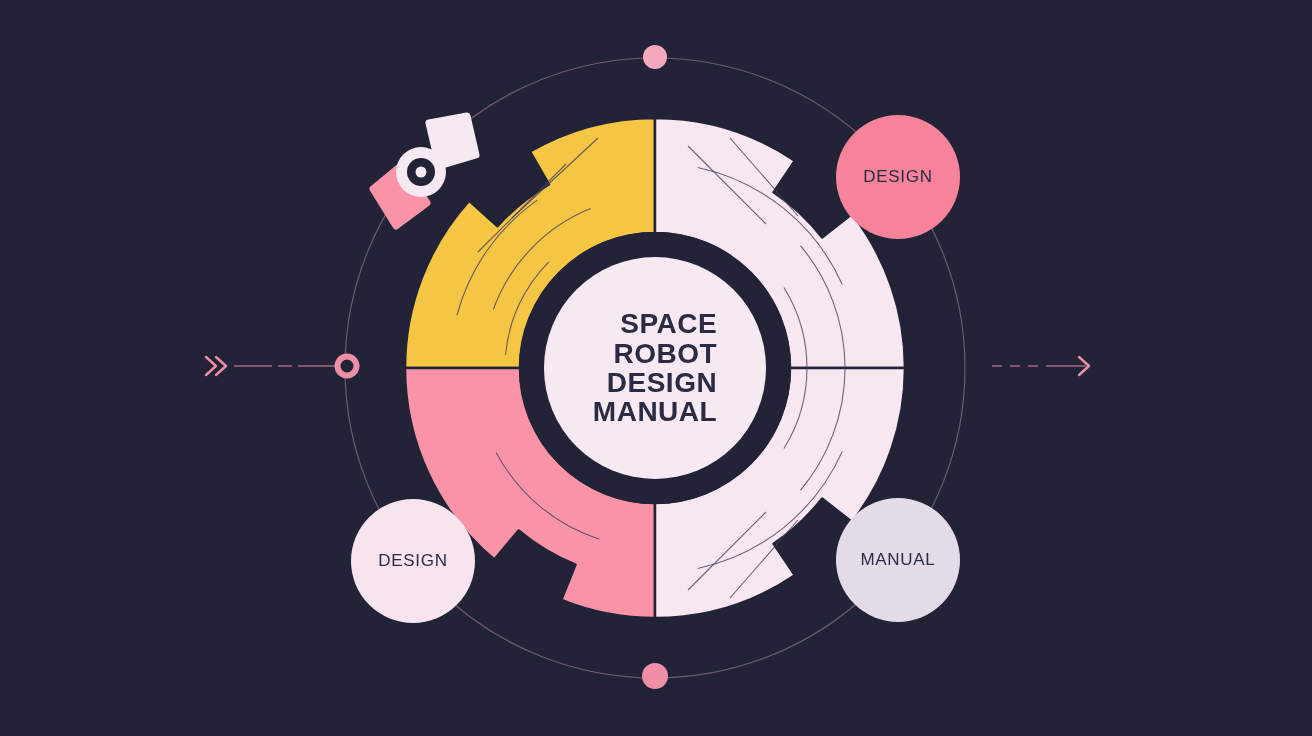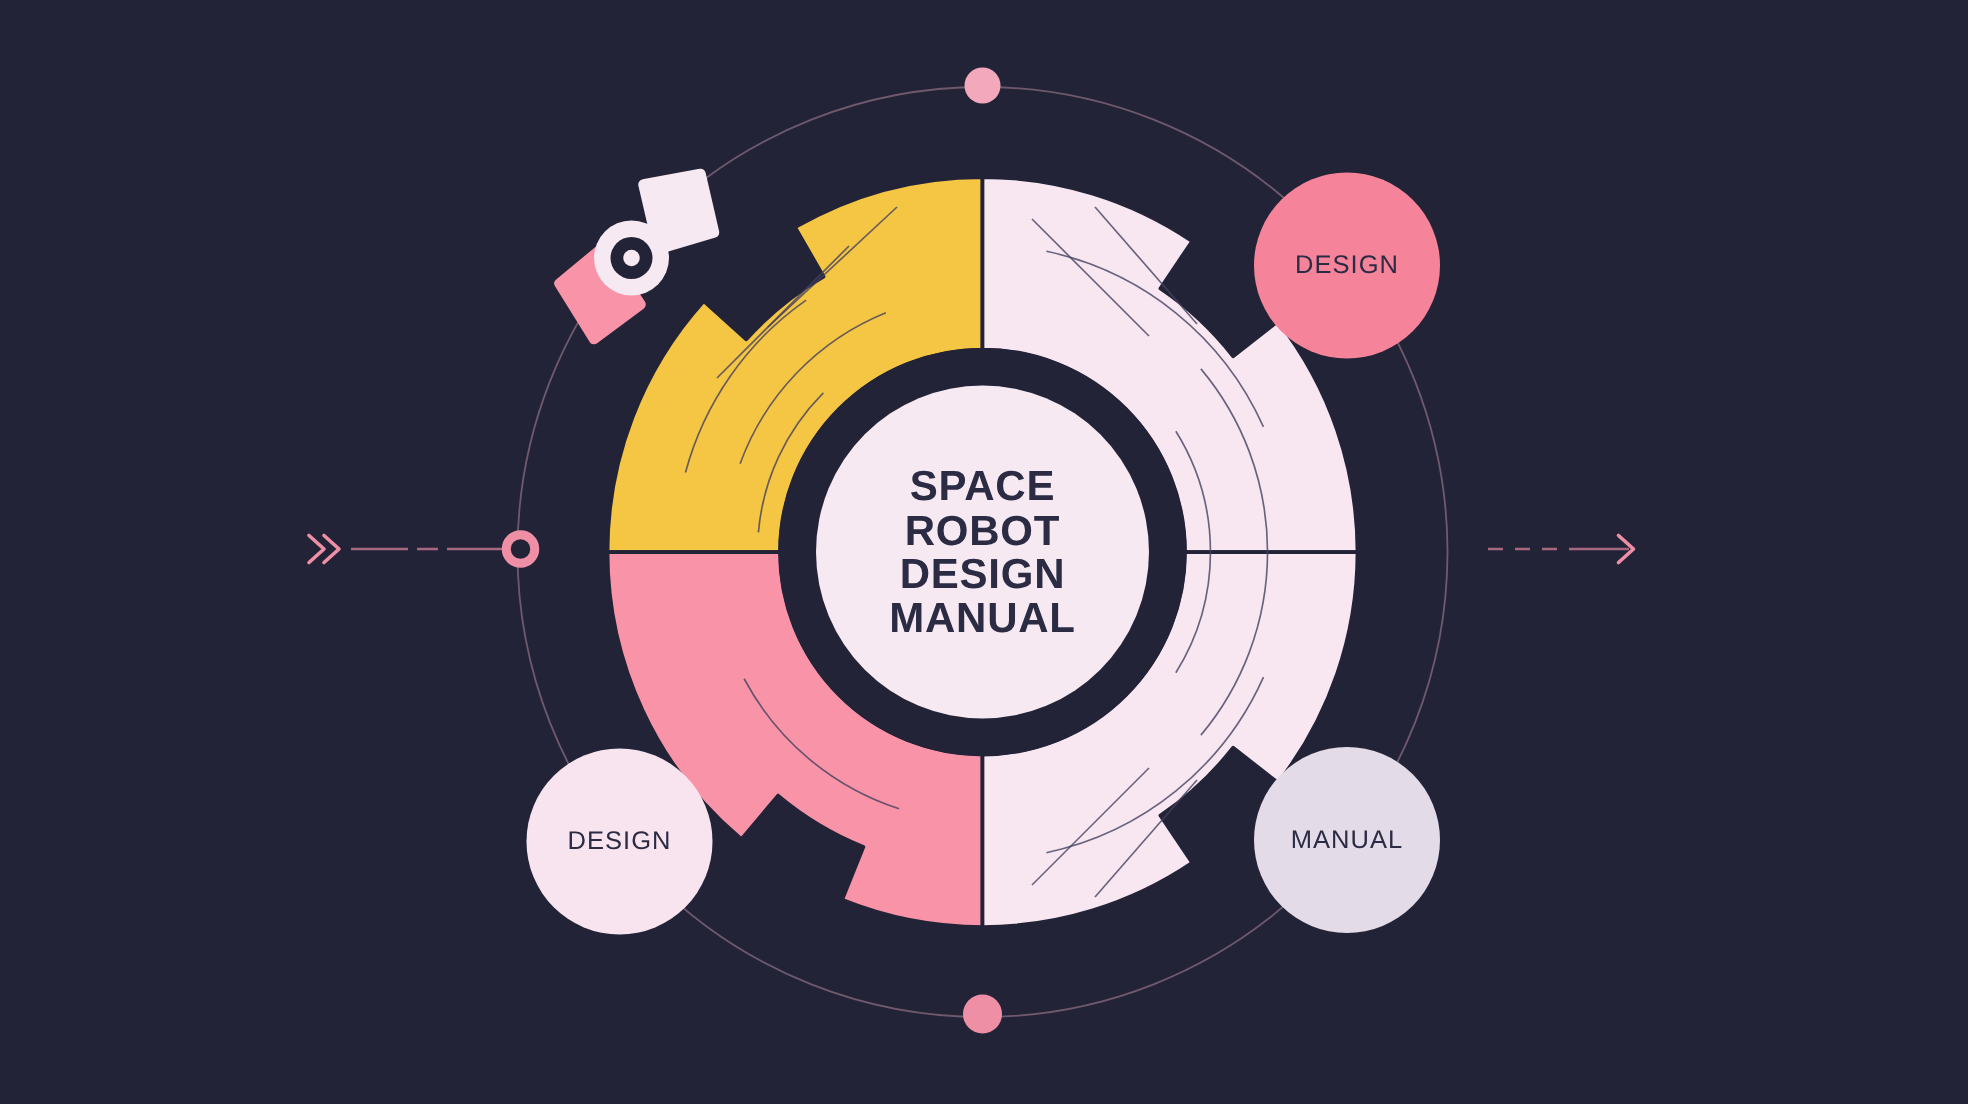--- a/index.html
+++ b/index.html
@@ -34,21 +34,21 @@
 
   .sat-panel-pink  { fill:var(--seg-pink,#f892a7); stroke:var(--seg-pink,#f892a7); stroke-width:7; stroke-linejoin:round; }
   .sat-panel-white { fill:var(--center-circle,#f6e9f1); stroke:var(--center-circle,#f6e9f1); stroke-width:7; stroke-linejoin:round; }
   .sat-lens-outer  { fill:var(--center-circle,#f6e9f1); }
   .sat-lens-ring   { fill:var(--bg,#232338); }
   .sat-lens-core   { fill:var(--center-circle,#f6e9f1); }
 
   .center-title {
     position:absolute; left:495px; top:300px; width:320px; height:136px;
     display:flex; align-items:center; justify-content:center;
-    text-align:center; white-space:pre-line;
+    text-align:right; white-space:pre-line;
     font-size:28px; font-weight:700; letter-spacing:.5px; line-height:1.05;
     color:var(--ink,#2b2b44);
   }
   .badge {
     position:absolute; width:124px; height:124px; border-radius:50%;
     display:flex; align-items:center; justify-content:center;
     font-size:17px; font-weight:400; letter-spacing:.7px;
     color:var(--ink,#2b2b44);
   }
   .badge-top-right    { left:836px; top:115px; background:var(--badge-pink,#f6839a); }

